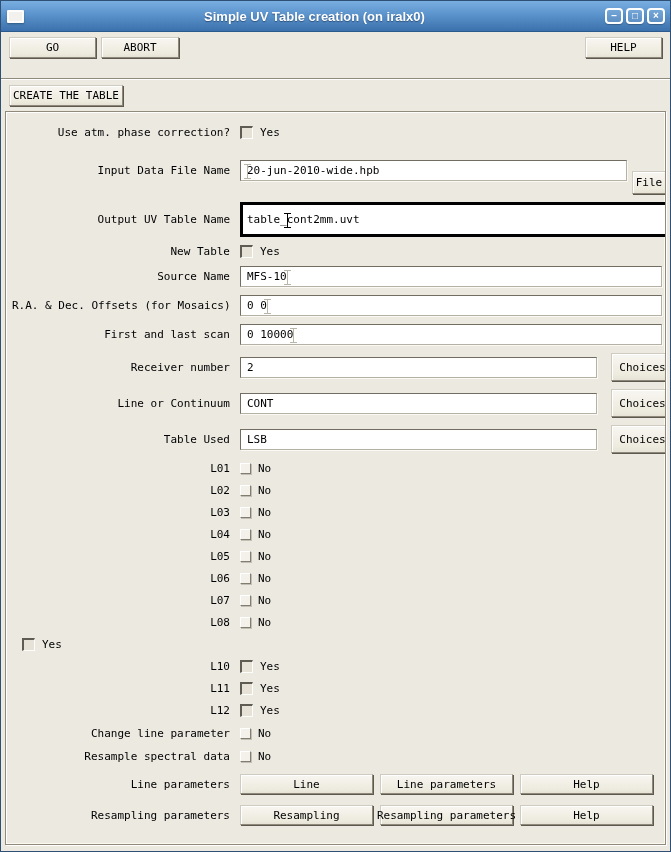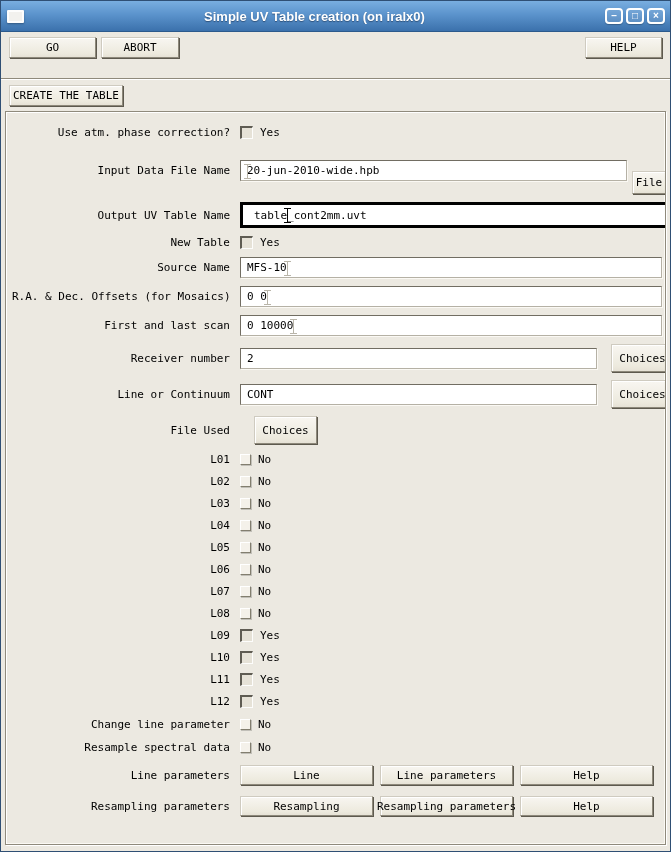--- a/index.html
+++ b/index.html
@@ -83,21 +83,21 @@
 
   
   .tfield {
     position:relative; background:#fff; height:21px;
     border:1px solid #716d62;
     border-bottom-color:#b5b1a5; border-right-color:#b5b1a5;
     box-shadow:1px 1px 0 #fbf9f4;
     display:flex; align-items:center; padding:0 6px;
     white-space:pre; overflow:hidden;
   }
-  .tfield.focused { border:3px solid #000; height:26px; box-shadow:none; padding:0 11px; }
+  .tfield.focused { border:3px solid #000; height:35px; box-shadow:none; padding:0 4px; }
   .w-std { width:422px; }
   .w-std.focused { width:428px; }
   .w-file { width:387px; }
   .w-choice { width:357px; }
 
   
   .ibeam { position:absolute; top:50%; width:7px; height:15px; margin-top:-7px; pointer-events:none; }
   .ibeam i { position:absolute; left:3px; top:1px; bottom:1px; width:1px; background:#000; }
   .ibeam b { position:absolute; left:0; right:0; top:0; height:1px; background:#000; box-shadow:0 14px 0 #000; }
   .ibeam.faint i { background:#b9b5a9; }
@@ -208,22 +208,23 @@
         </div>
       </div>
       <div class="row row-input">
         <div class="rlabel">Line or Continuum</div>
         <div class="rcontrol">
           <div class="tfield w-choice"><span>CONT</span></div>
           <div class="btn side-btn-choices">Choices</div>
         </div>
       </div>
       <div class="row row-input">
-        <div class="rlabel">File Used</div>
-        <div class="rcontrol">
+        <div class="rlabel">Table Used</div>
+        <div class="rcontrol">
+          <div class="tfield w-choice"><span>LSB</span></div>
           <div class="btn side-btn-choices">Choices</div>
         </div>
       </div>
       <div class="row row-toggle compact">
         <div class="rlabel">L01</div>
         <div class="rcontrol">
           <span class="checkbox"></span>
           <span class="cb-state">No</span>
         </div>
       </div>
@@ -270,21 +271,20 @@
         </div>
       </div>
       <div class="row row-toggle compact">
         <div class="rlabel">L08</div>
         <div class="rcontrol">
           <span class="checkbox"></span>
           <span class="cb-state">No</span>
         </div>
       </div>
       <div class="row row-toggle compact">
-        <div class="rlabel">L09</div>
         <div class="rcontrol">
           <span class="checkbox checked"></span>
           <span class="cb-state">Yes</span>
         </div>
       </div>
       <div class="row row-toggle compact">
         <div class="rlabel">L10</div>
         <div class="rcontrol">
           <span class="checkbox checked"></span>
           <span class="cb-state">Yes</span>

